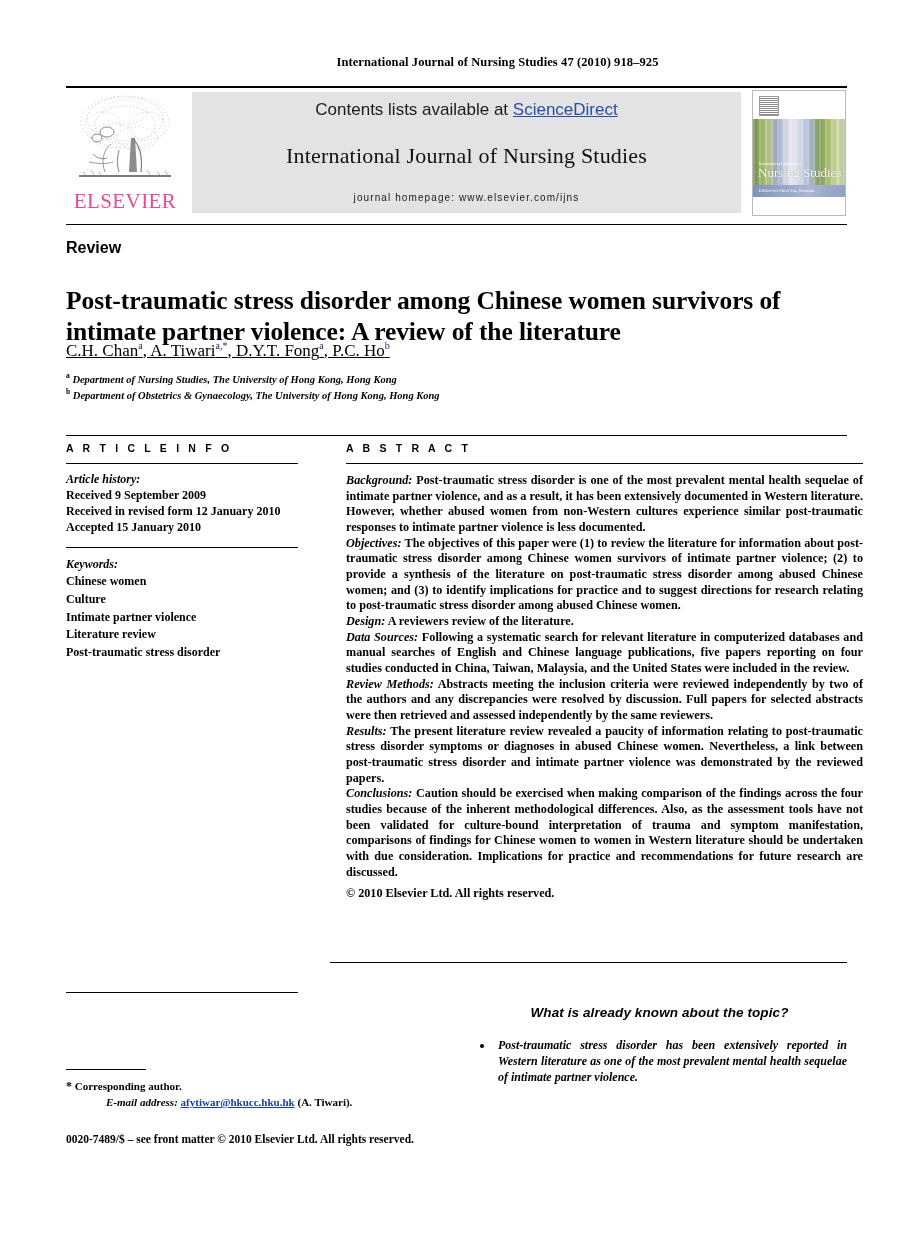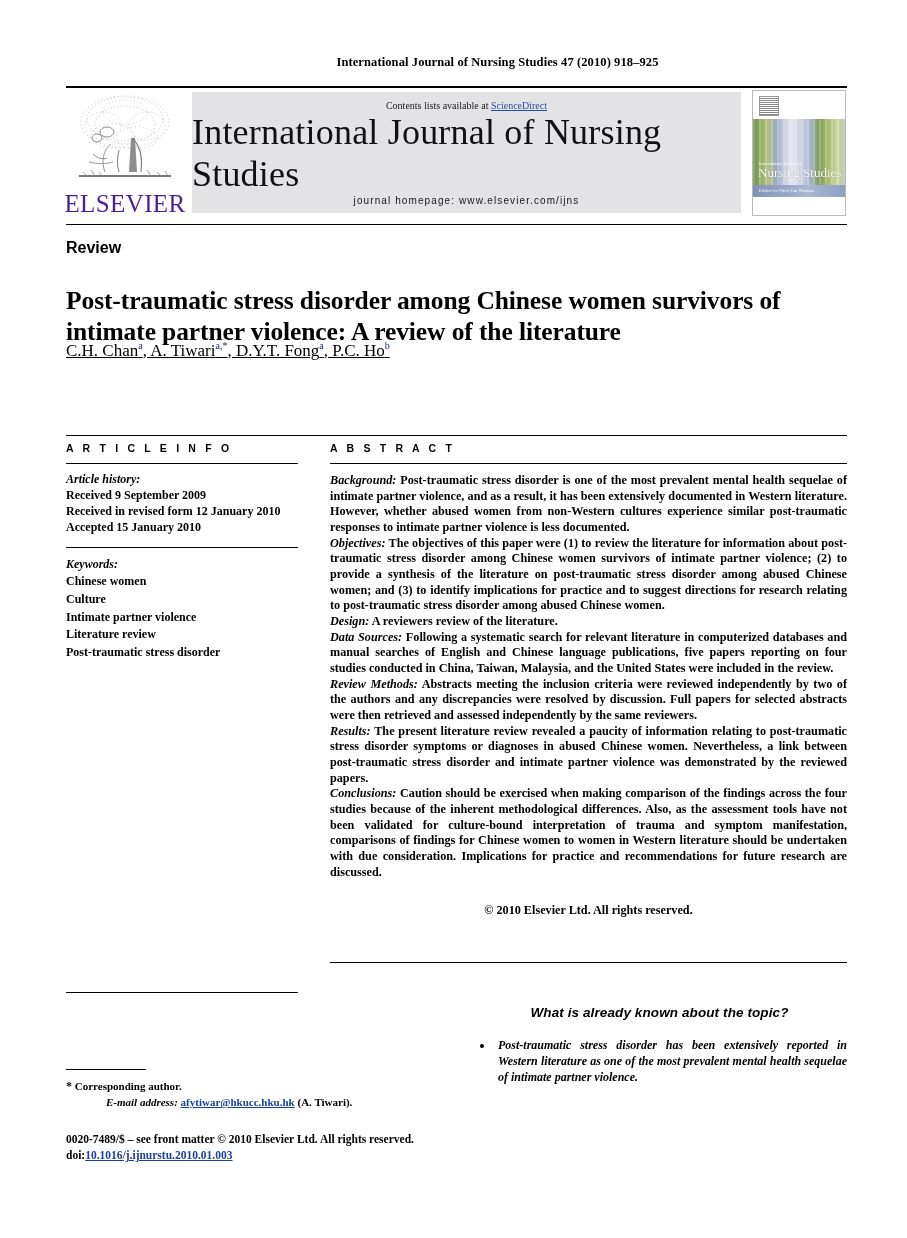--- a/index.html
+++ b/index.html
@@ -50,50 +50,50 @@
     flex: 0 0 118px;
     padding-top: 4px;
     display: flex;
     flex-direction: column;
     align-items: center;
     justify-content: flex-start;
   }
   .tree-svg { display:block; }
   .elsevier-word {
     font-family: "Liberation Serif", serif;
-    color: #4c1d95;
-    font-size: 25px;
+    color: #ec4899;
+    font-size: 21px;
     letter-spacing: 0.4px;
     line-height: 1;
     margin-top: 1px;
   }
   .journal-banner {
     flex: 1 1 auto;
     background: #e3e3e5;
     margin-left: 8px;
     margin-top: 4px;
     margin-bottom: 3px;
     display: flex;
     flex-direction: column;
     align-items: center;
     justify-content: space-between;
     padding: 8px 0 10px 0;
     box-sizing: border-box;
   }
   .contents-line {
-    font-family: Liberation Serif, serif;
-    font-size: 10px;
+    font-family: Liberation Sans, sans-serif;
+    font-size: 17px;
     color: #1a1a1a;
   }
   .sciencedirect-link {
     color: #2b4ea2;
   }
   .journal-title {
     font-family: "Liberation Serif", serif;
-    font-size: 36px;
+    font-size: 22px;
     color: #111;
     letter-spacing: 0.2px;
   }
   .homepage-line {
     font-family: "Liberation Sans", sans-serif;
     font-size: 10px;
     letter-spacing: 1.1px;
     color: #1a1a1a;
   }
   .cover-block {
@@ -209,21 +209,21 @@
   
   .info-col {
     position: absolute;
     top: 442px;
     left: 66px;
     width: 232px;
   }
   .abs-col {
     position: absolute;
     top: 442px;
-    left: 330px;
+    left: 346px;
     width: 517px;
   }
   .col-heading {
     font-family: "Liberation Sans", sans-serif;
     font-size: 10.5px;
     font-weight: bold;
     letter-spacing: 3.2px;
     padding-bottom: 9px;
   }
   .thin-rule { border-top: 1px solid #000; }
@@ -237,22 +237,22 @@
   .abstract-body {
     padding-top: 9px;
     font-size: 12.2px;
     line-height: 1.285;
     text-align: justify;
     font-weight: bold;
   }
   .abstract-body p { margin: 0; }
   .abstract-body .lbl { font-style: italic; margin-top: 8px; }
   .copyright {
-    text-align: center;
-    margin-top: 23px;
+    text-align: left;
+    margin-top: 6px;
     font-size: 12.2px;
     font-weight: bold;
   }
   .abs-bottom-rule {
     position: absolute;
     top: 962px;
     left: 330px;
     width: 517px;
     border-top: 1px solid #000;
   }
@@ -385,20 +385,24 @@
 
   <div class="section-rule" style="top:224px;"></div>
 
   <div class="article-type">Review</div>
   <h1 class="title">Post-traumatic stress disorder among Chinese women survivors of intimate partner violence: A review of the literature</h1>
 
   <div class="authors">
     C.H. Chan<sup>a</sup>, A. Tiwari<sup>a,*</sup>, D.Y.T. Fong<sup>a</sup>, P.C. Ho<sup>b</sup>
   </div>
 
+  <div class="affiliations">
+    <div><sup>a</sup> <span>Department of Nursing Studies, The University of Hong Kong, Hong Kong</span></div>
+    <div><sup>b</sup> <span>Department of Obstetrics &amp; Gynaecology, The University of Hong Kong, Hong Kong</span></div>
+  </div>
 
   <div class="section-rule" style="top:435px;"></div>
 
   <div class="info-col">
     <div class="col-heading">A R T I C L E   I N F O</div>
     <div class="thin-rule"></div>
     <div class="hist-block">
       <div class="lbl">Article history:</div>
       <div>Received 9 September 2009</div>
       <div>Received in revised form 12 January 2010</div>
@@ -446,16 +450,15 @@
       <span>Corresponding author.</span>
     </div>
     <div>
       <span class="indent"></span><span class="lbl">E-mail address:</span>
       <a class="email" href="#">afytiwar@hkucc.hku.hk</a><span> (A. Tiwari).</span>
     </div>
   </div>
 
   <div class="front-matter">
     <div>0020-7489/$ – see front matter © 2010 Elsevier Ltd. All rights reserved.</div>
-    <div><span>doi:</span><a class="doi-link" href="#">10.1016/j.ijnurstu.2010.01.003</a></div>
   </div>
 
 </div>
 
 </body></html>

